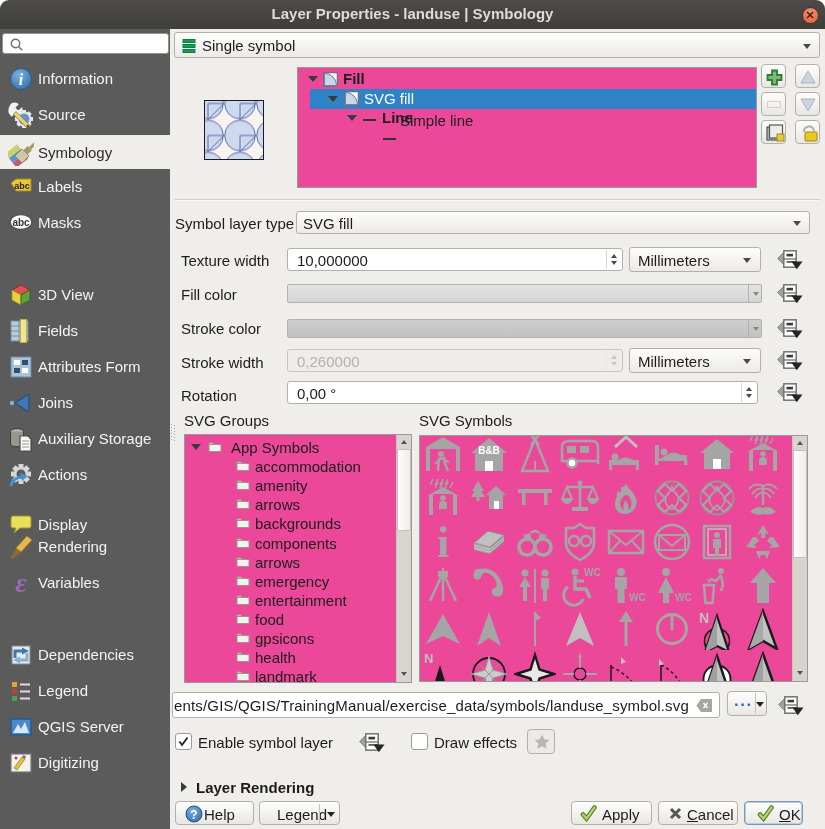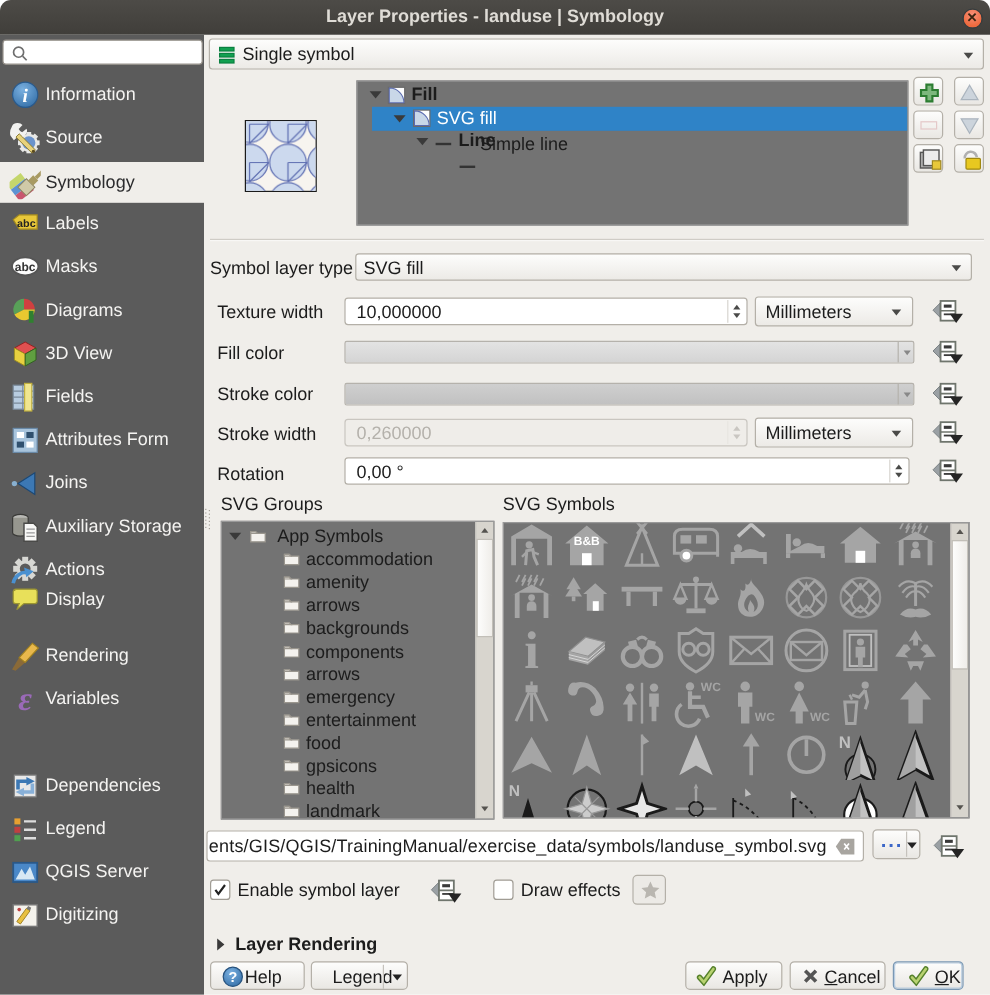--- a/index.html
+++ b/index.html
@@ -22,21 +22,21 @@
 .combo{background:linear-gradient(#fdfdfc,#eceae6);border:1px solid #b4b0a8;border-radius:3px;}
 .lab{position:absolute;font-size:15px;color:#1c1c1c;white-space:nowrap;}
 .spin{position:absolute;right:1px;top:1px;bottom:1px;width:15px;border-left:1px solid #d8d5d0;}
 .spin:before{content:"";position:absolute;left:4px;top:4px;width:0;height:0;border-left:3.5px solid transparent;border-right:3.5px solid transparent;border-bottom:4.5px solid #4a4a48;}
 .spin:after{content:"";position:absolute;left:4px;bottom:4px;width:0;height:0;border-left:3.5px solid transparent;border-right:3.5px solid transparent;border-top:4.5px solid #4a4a48;}
 .spin.dis{border-left-color:#e8e5e0;}
 .spin.dis:before{border-bottom-color:#c9c6c1;}
 .spin.dis:after{border-top-color:#c9c6c1;}
 .carrow{position:absolute;width:0;height:0;border-left:4.5px solid transparent;border-right:4.5px solid transparent;border-top:5.5px solid #4a4a48;}
 .ddi{position:absolute;width:28px;height:24px;}
-.tree{background:#737373;border:1px solid #999;}
+.tree{background:#ec4899;border:1px solid #999;}
 .scrollv{position:absolute;background:#d8d5ce;border-left:1px solid #c8c5c0;}
 .sbtn{position:absolute;left:0;width:100%;height:16px;}
 .sthumb{position:absolute;left:0;width:100%;background:linear-gradient(90deg,#fdfdfc,#efede9);border:1px solid #c2bfb8;}
 .uarr{position:absolute;left:4px;top:5px;width:0;height:0;border-left:3.5px solid transparent;border-right:3.5px solid transparent;border-bottom:4.5px solid #55534f;}
 .darr{position:absolute;left:4px;top:6px;width:0;height:0;border-left:3.5px solid transparent;border-right:3.5px solid transparent;border-top:4.5px solid #55534f;}
 .chk{position:absolute;width:17px;height:17px;background:#fff;border:1px solid #a09c94;border-radius:3px;}
 </style>
 </head>
 <body>
 
@@ -104,29 +104,20 @@
       </svg>
       <span class="lbl">Labels</span>
     </div>
 <div class="sitem abs" style="top:175.5px;">
       <svg class="sicon" viewBox="0 0 26 26" width="26" height="26">
         <ellipse cx="13" cy="12" rx="11" ry="7.5" fill="#fdfdfd" stroke="#555" stroke-width="1.6"></ellipse>
         <text x="13" y="16" font-size="10" font-weight="bold" fill="#333" text-anchor="middle">abc</text>
       </svg>
       <span class="lbl">Masks</span>
     </div>
-<div class="sitem abs" style="top:211.5px;">
-      <svg class="sicon" viewBox="0 0 26 26" width="26" height="26">
-        <path d="M12 12 L12 3 A9 9 0 0 0 4 16 Z" fill="#58a058"></path>
-        <path d="M12 12 L12 3 A9 9 0 0 1 21 12 Z" fill="#d04040"></path>
-        <path d="M12 12 L21 12 A9 9 0 0 1 4 16 Z" fill="#e8c830"></path>
-        <rect x="16" y="13" width="4" height="10" fill="#308030"></rect>
-      </svg>
-      <span class="lbl">Diagrams</span>
-    </div>
 <div class="sitem abs" style="top:247.5px;">
       <svg class="sicon" viewBox="0 0 26 26" width="26" height="26">
         <path d="M13 3 L22 8 L13 13 L4 8 Z" fill="#e05050" stroke="#902020" stroke-width="0.8"></path>
         <path d="M4 8 L13 13 L13 23 L4 18 Z" fill="#e8d040" stroke="#a09020" stroke-width="0.8"></path>
         <path d="M22 8 L13 13 L13 23 L22 18 Z" fill="#60a040" stroke="#306020" stroke-width="0.8"></path>
       </svg>
       <span class="lbl">3D View</span>
     </div>
 <div class="sitem abs" style="top:283.5px;">
       <svg class="sicon" viewBox="0 0 26 26" width="26" height="26">
@@ -175,21 +166,21 @@
           <rect x="10.5" y="2" width="5" height="20" transform="rotate(45 13 12)"></rect>
           <rect x="10.5" y="2" width="5" height="20" transform="rotate(-45 13 12)"></rect>
           <circle cx="13" cy="12" r="7"></circle>
         </g>
         <circle cx="13" cy="12" r="4.5" fill="#5b5b5b"></circle>
         <path d="M3 24 A 11 11 0 0 1 15 15" fill="none" stroke="#4a90d0" stroke-width="3"></path>
         <path d="M12 11 L20 14 L14 19 Z" fill="#4a90d0"></path>
       </svg>
       <span class="lbl">Actions</span>
     </div>
-<div class="sitem abs" style="top:453px;">
+<div class="sitem abs" style="top:478px;">
       <svg class="sicon" viewBox="0 0 26 26" width="26" height="26">
         <path d="M4 5 Q3 4 5 4 L21 4 Q23 4 23 6 L23 14 Q23 16 21 16 L12 16 L6 21 L8 16 L5 16 Q3 16 3 14 L3 6 Q3 5 4 5 Z" fill="#e8e05a" stroke="#9a9430" stroke-width="1"></path>
       </svg>
       <span class="lbl">Display</span>
     </div>
 <div class="sitem abs" style="top:499.5px;">
       <svg class="sicon" viewBox="0 0 26 26" width="26" height="26">
         <path d="M2 24 L8 14 L13 18 L5 25 Z" fill="#8a6a38"></path>
         <path d="M8 14 L19 2 L24 6 L13 18 Z" fill="#e8b84c" stroke="#a08020" stroke-width="1"></path>
       </svg>

